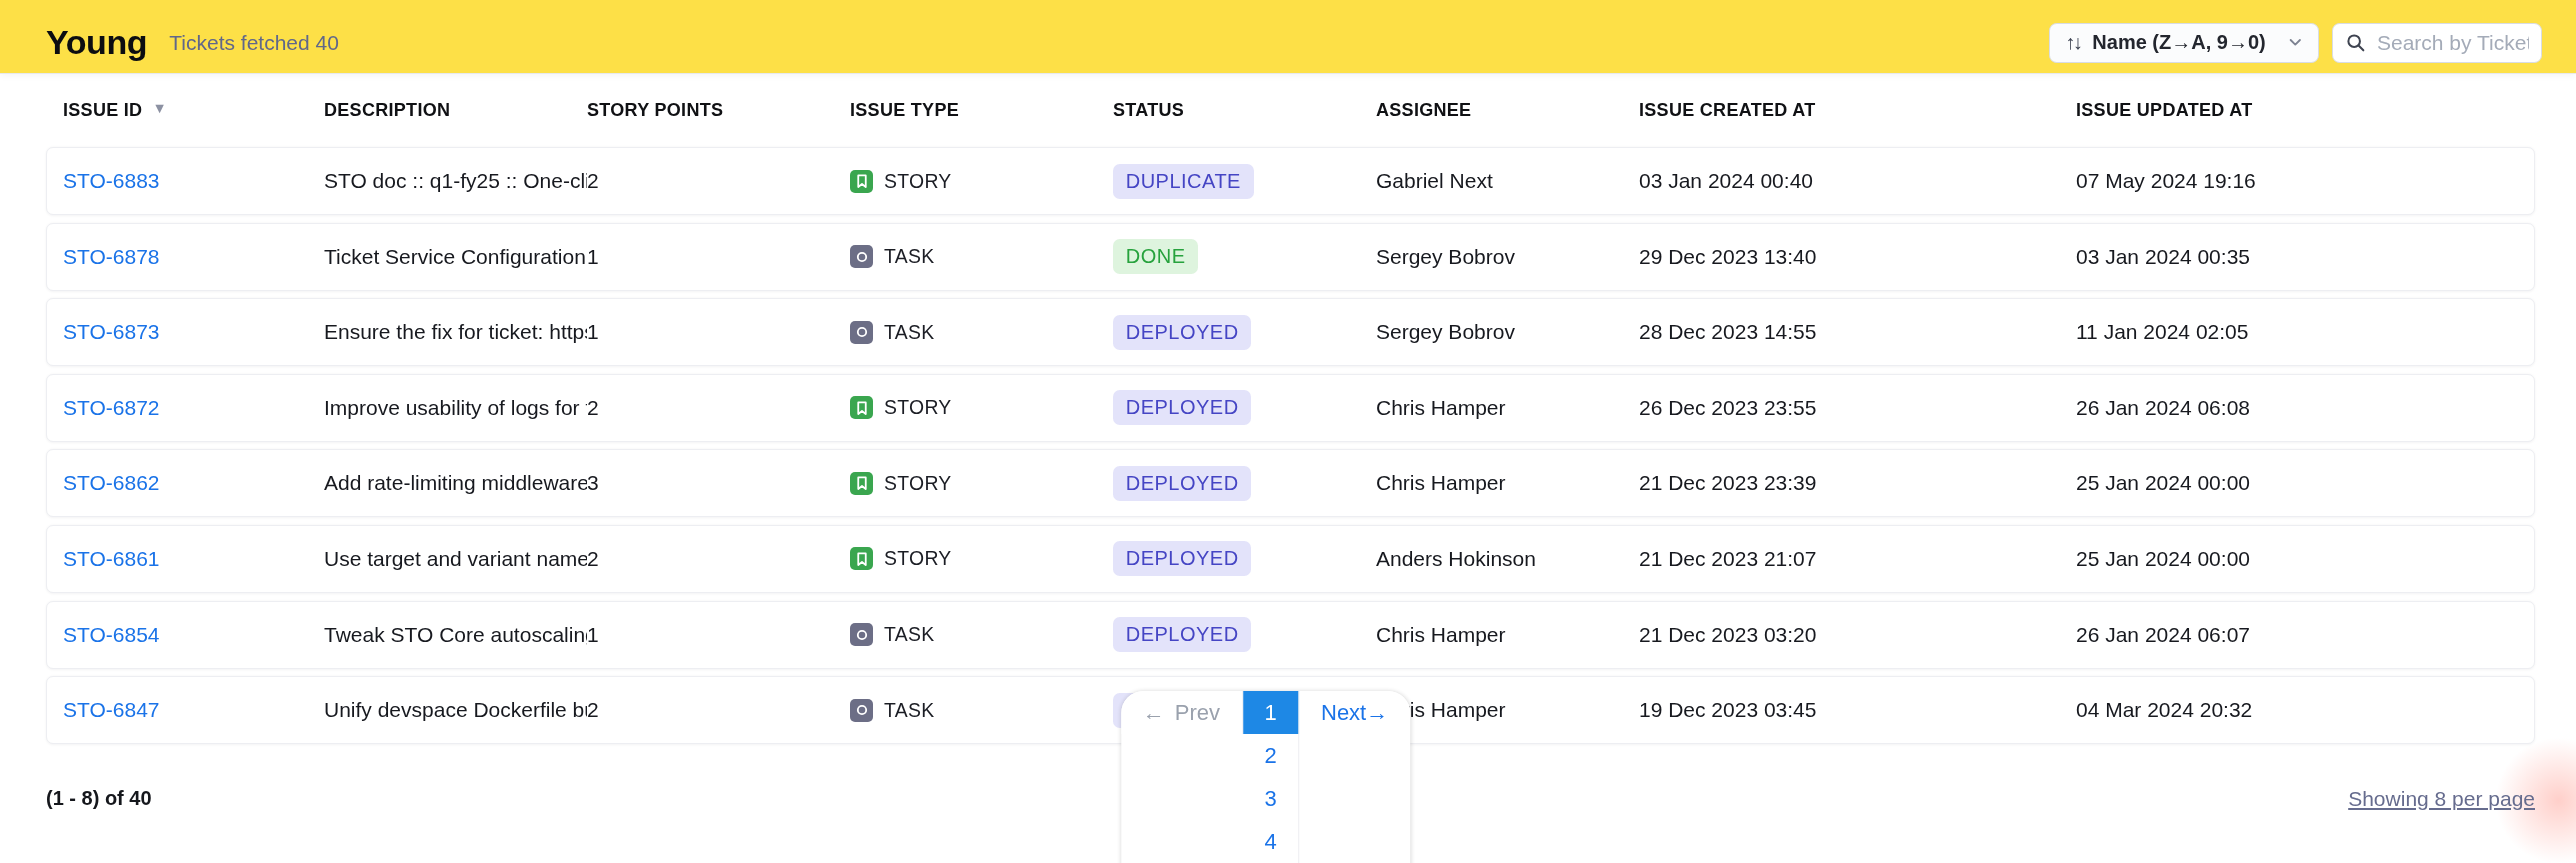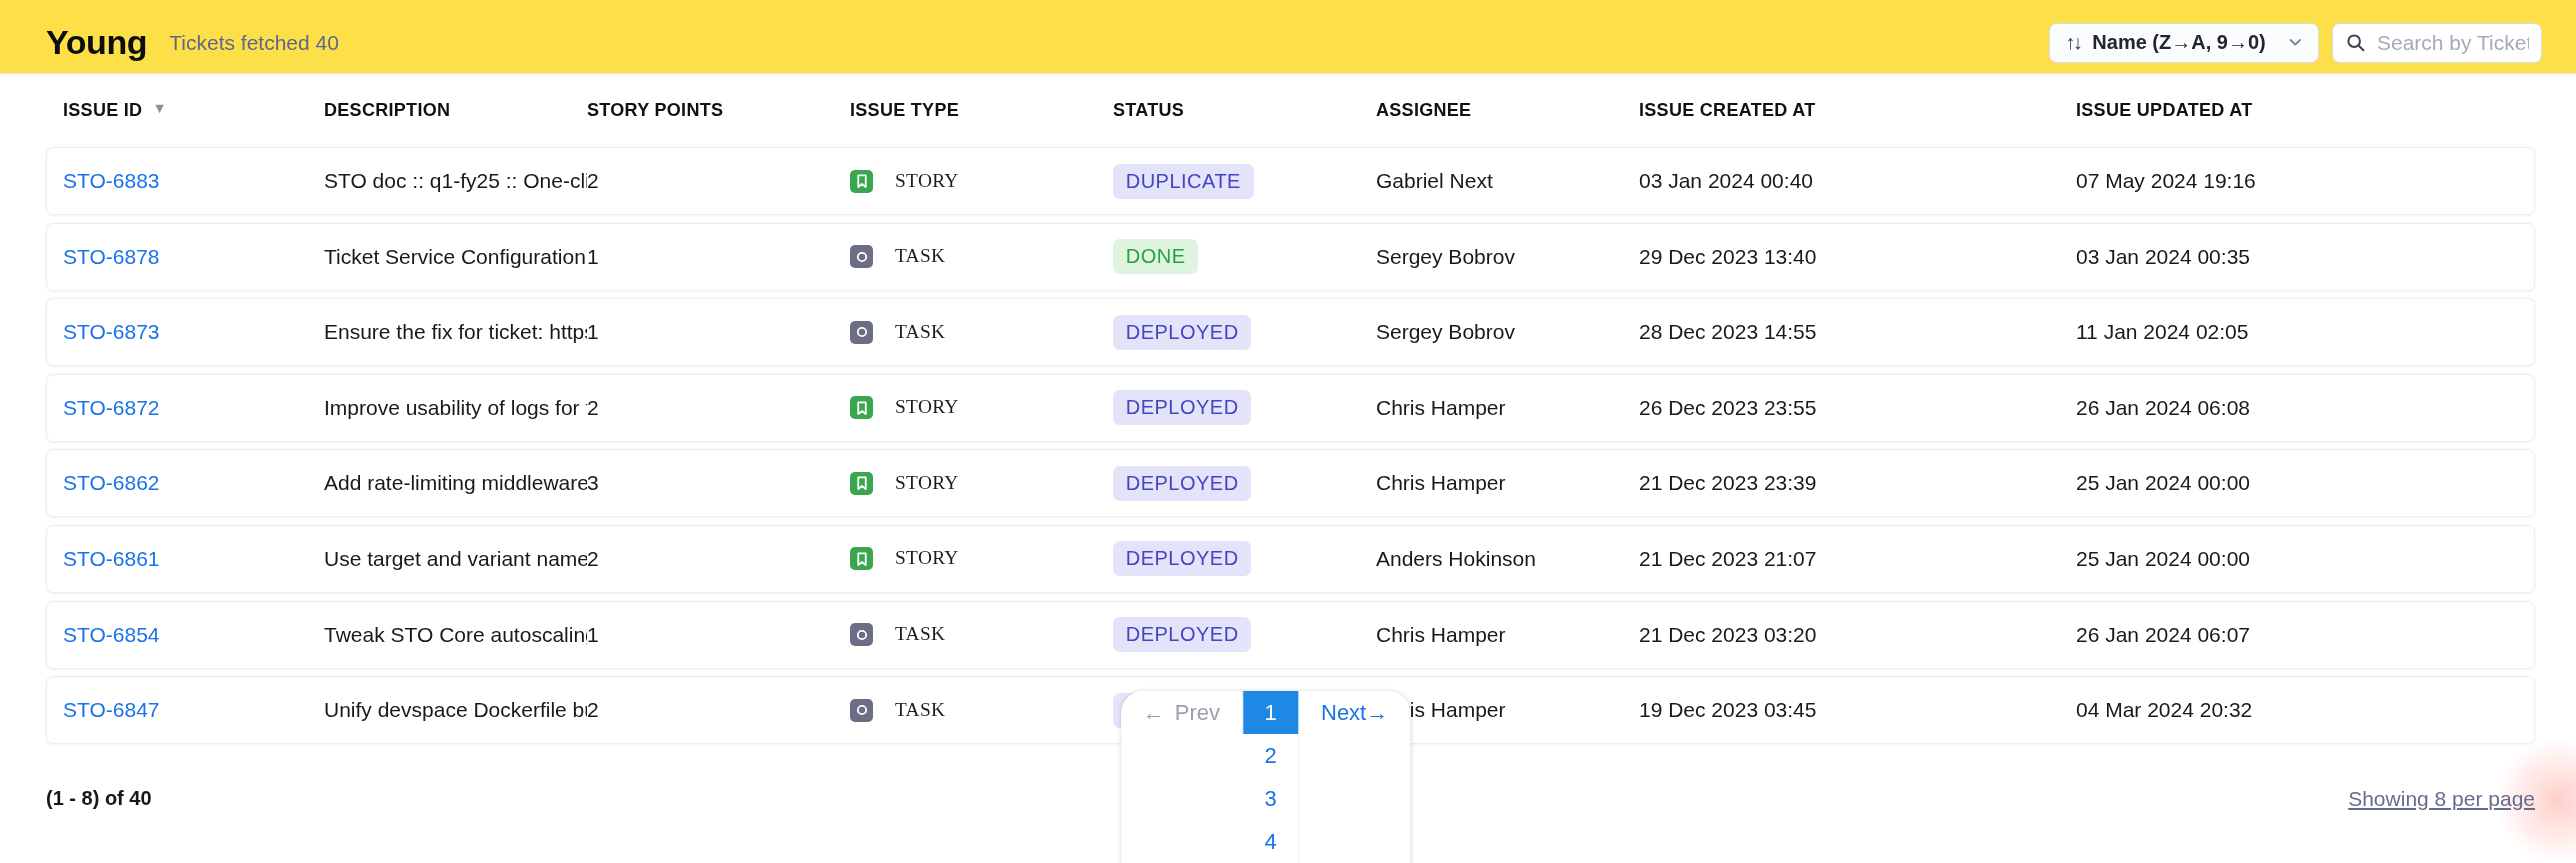--- a/index.html
+++ b/index.html
@@ -38,21 +38,21 @@
         text-transform:uppercase; display:flex; gap:10px; white-space:nowrap; }
   .sort-caret { font-size:14.4px; color:#8c91a2; }
 
   .row-card { height:68px; margin-bottom:7.6px; background:#fff;
               border:0.8px solid #edeef2; border-radius:7px;
               box-shadow:0 0.8px 2.5px rgba(16,24,40,0.05);
               padding-left:16px; }
   .cell { font-size:21px; color:#17191f; white-space:nowrap; overflow:hidden; }
   .issue-id { color:#1a73e8; cursor:pointer; text-decoration:none; }
 
-  .type-cell { display:flex; align-items:flex-start; gap:22px;font-family:Liberation Serif, serif; }
+  .type-cell { display:flex; align-items:flex-start; gap:11px; }
   .type-icon { width:23px; height:23px; border-radius:5px; display:flex;
                align-items:center; justify-content:center; flex:none; }
   .type-icon.story { background:#3aa64f; }
   .type-icon.task  { background:#6c6e86; }
   .type-label { font-size:19.4px; color:#1b1d24; letter-spacing:0.3px; }
 
   .badge { display:inline-block; padding:6px 12.7px; border-radius:6.8px;
            font-size:20px; font-weight:400; letter-spacing:0.5px; }
   .badge-indigo { background:#e3e3fa; color:#4545c4; }
   .badge-done   { background:#def4de; color:#27a23d; }

